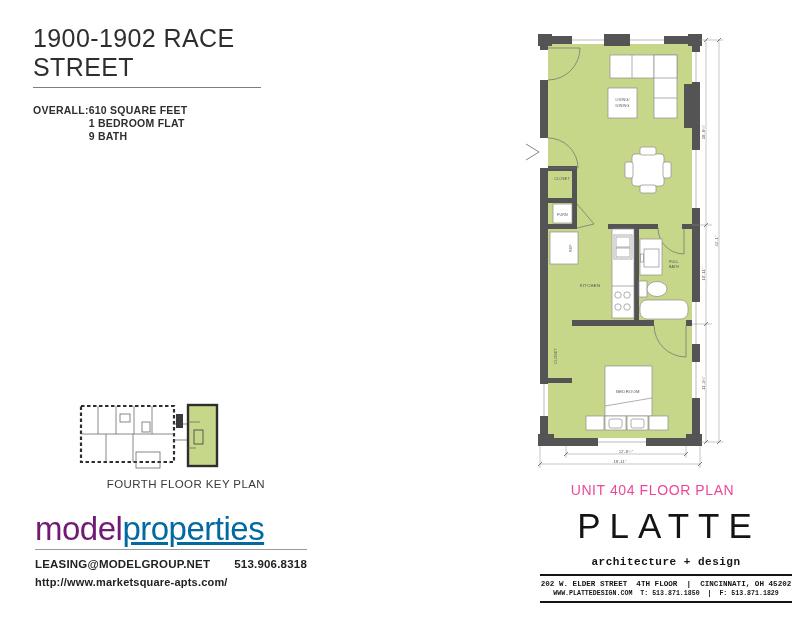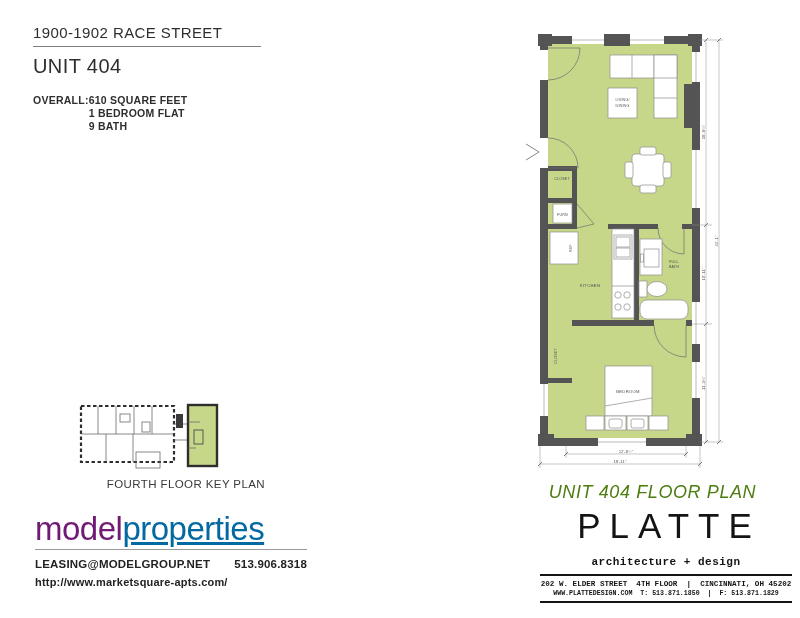--- a/index.html
+++ b/index.html
@@ -4,29 +4,29 @@
 <style>
   html,body{margin:0;padding:0;}
   body{
     width:800px;height:618px;background:#ffffff;position:relative;
     font-family:"Liberation Sans", sans-serif;color:#2f2f2f;overflow:hidden;
   }
   .abs{position:absolute;}
 
   
   #title-block{left:33px;top:24px;width:300px;}
-  .doc-title{font-size:15px;font-weight:400;letter-spacing:.4px;margin:0;color:#2e2e2e;}
+  .doc-title{font-size:25px;font-weight:400;letter-spacing:.4px;margin:0;color:#2e2e2e;}
   .title-rule{width:228px;border-bottom:1.5px solid #7e7e7e;margin:5px 0 8px 0;}
   .doc-unit{font-size:20px;font-weight:400;letter-spacing:.4px;margin:0;color:#2e2e2e;}
   .overall{margin-top:16px;display:flex;font-size:10.5px;font-weight:700;letter-spacing:.25px;color:#2e2e2e;}
   .overall-lines div{line-height:13px;}
 
   
   #floorplan-caption{left:545px;top:482px;width:215px;text-align:center;
-    font-size:18px;letter-spacing:.6px;color:#4d7c0f;font-style:italic;}
+    font-size:14px;letter-spacing:.6px;color:#ec4899;}
   #keyplan-caption{left:50px;top:478px;width:215px;text-align:right;
     font-size:11.5px;letter-spacing:.4px;color:#3a3a3a;}
 
   
   svg text{font-family:"Liberation Sans", sans-serif;}
   .wall{fill:#545454;}
   .win{fill:#ffffff;}
   .winline{stroke:#8a8a8a;stroke-width:.6;}
   .furn{fill:#ffffff;stroke:#8d8d8d;stroke-width:.7;}
   .thin{stroke:#8d8d8d;stroke-width:.7;fill:none;}
@@ -63,21 +63,20 @@
   .platte-contact{font-family:"Liberation Mono", monospace;font-size:6.6px;font-weight:700;
     color:#141414;white-space:pre;margin-top:2px;}
   .rule-black2{border-top:2px solid #141414;margin-top:4px;}
 </style>
 </head>
 <body>
 
 <div class="abs" id="title-block">
   <h1 class="doc-title">1900-1902 RACE STREET</h1>
   <div class="title-rule"></div>
-  <h2 class="doc-unit">UNIT 404</h2>
   <div class="overall">
     <div>OVERALL:</div>
     <div class="overall-lines">
       <div>610 SQUARE FEET</div>
       <div>1 BEDROOM FLAT</div>
       <div>9 BATH</div>
     </div>
   </div>
 </div>
 

